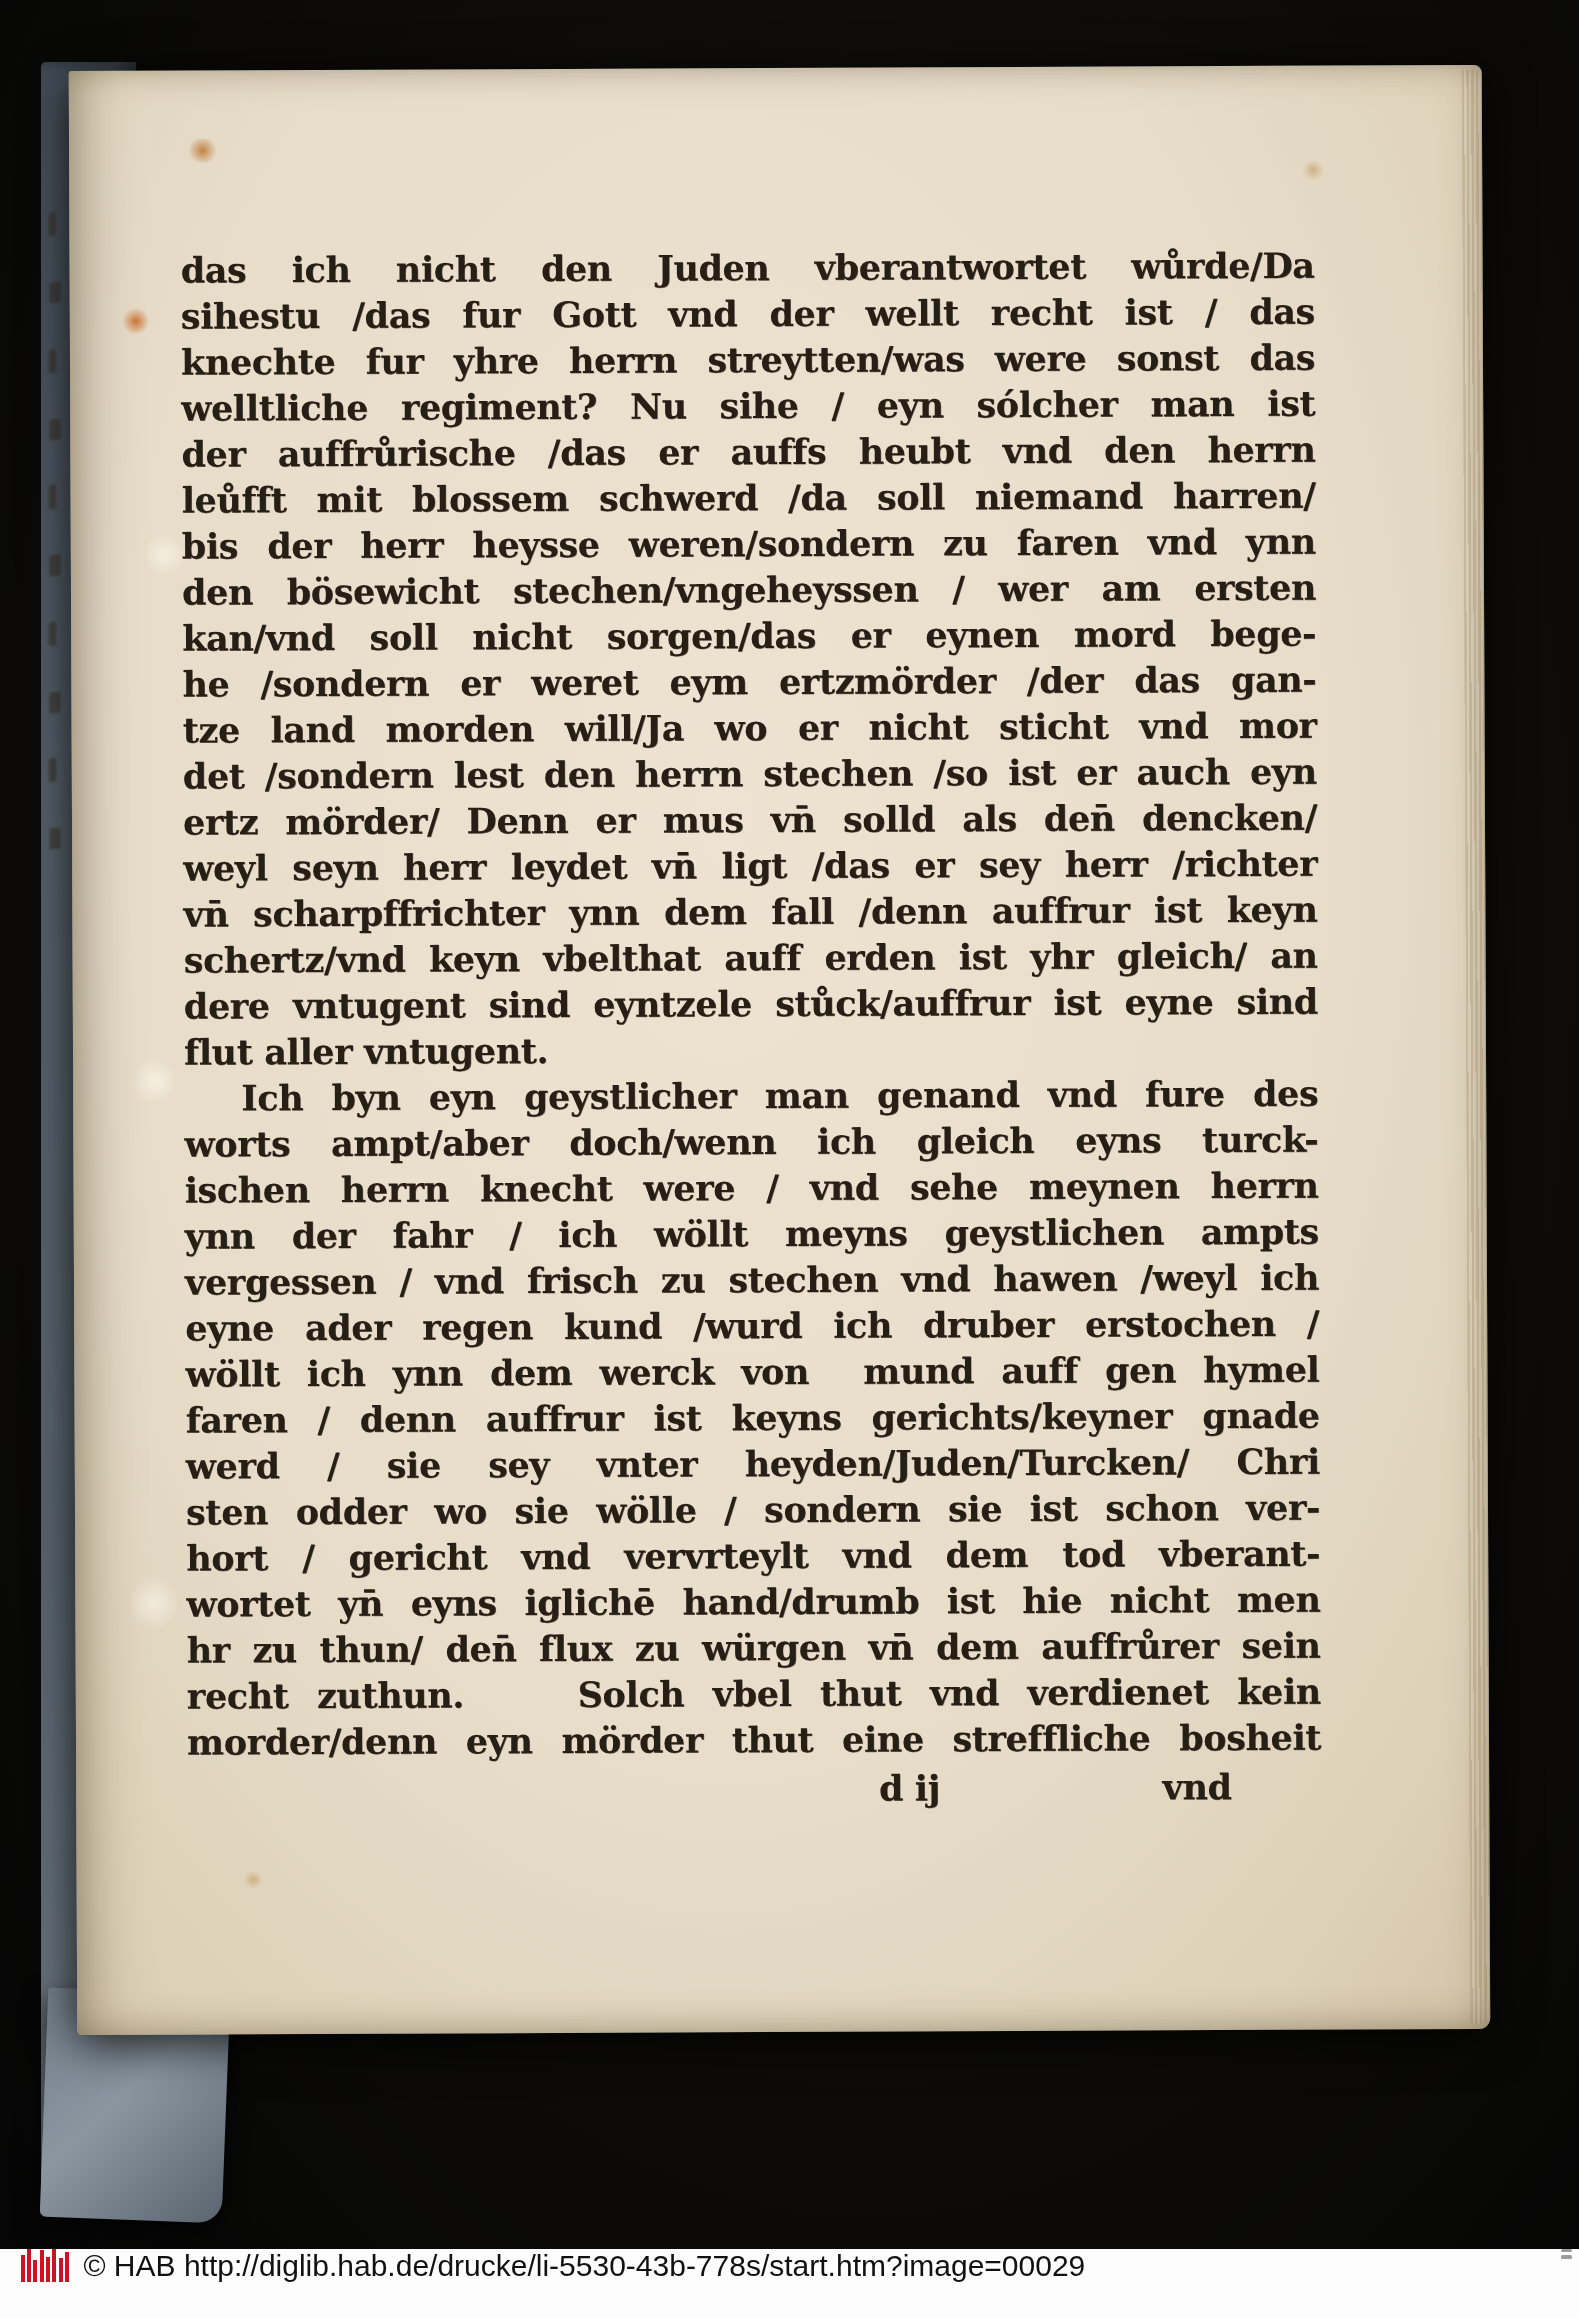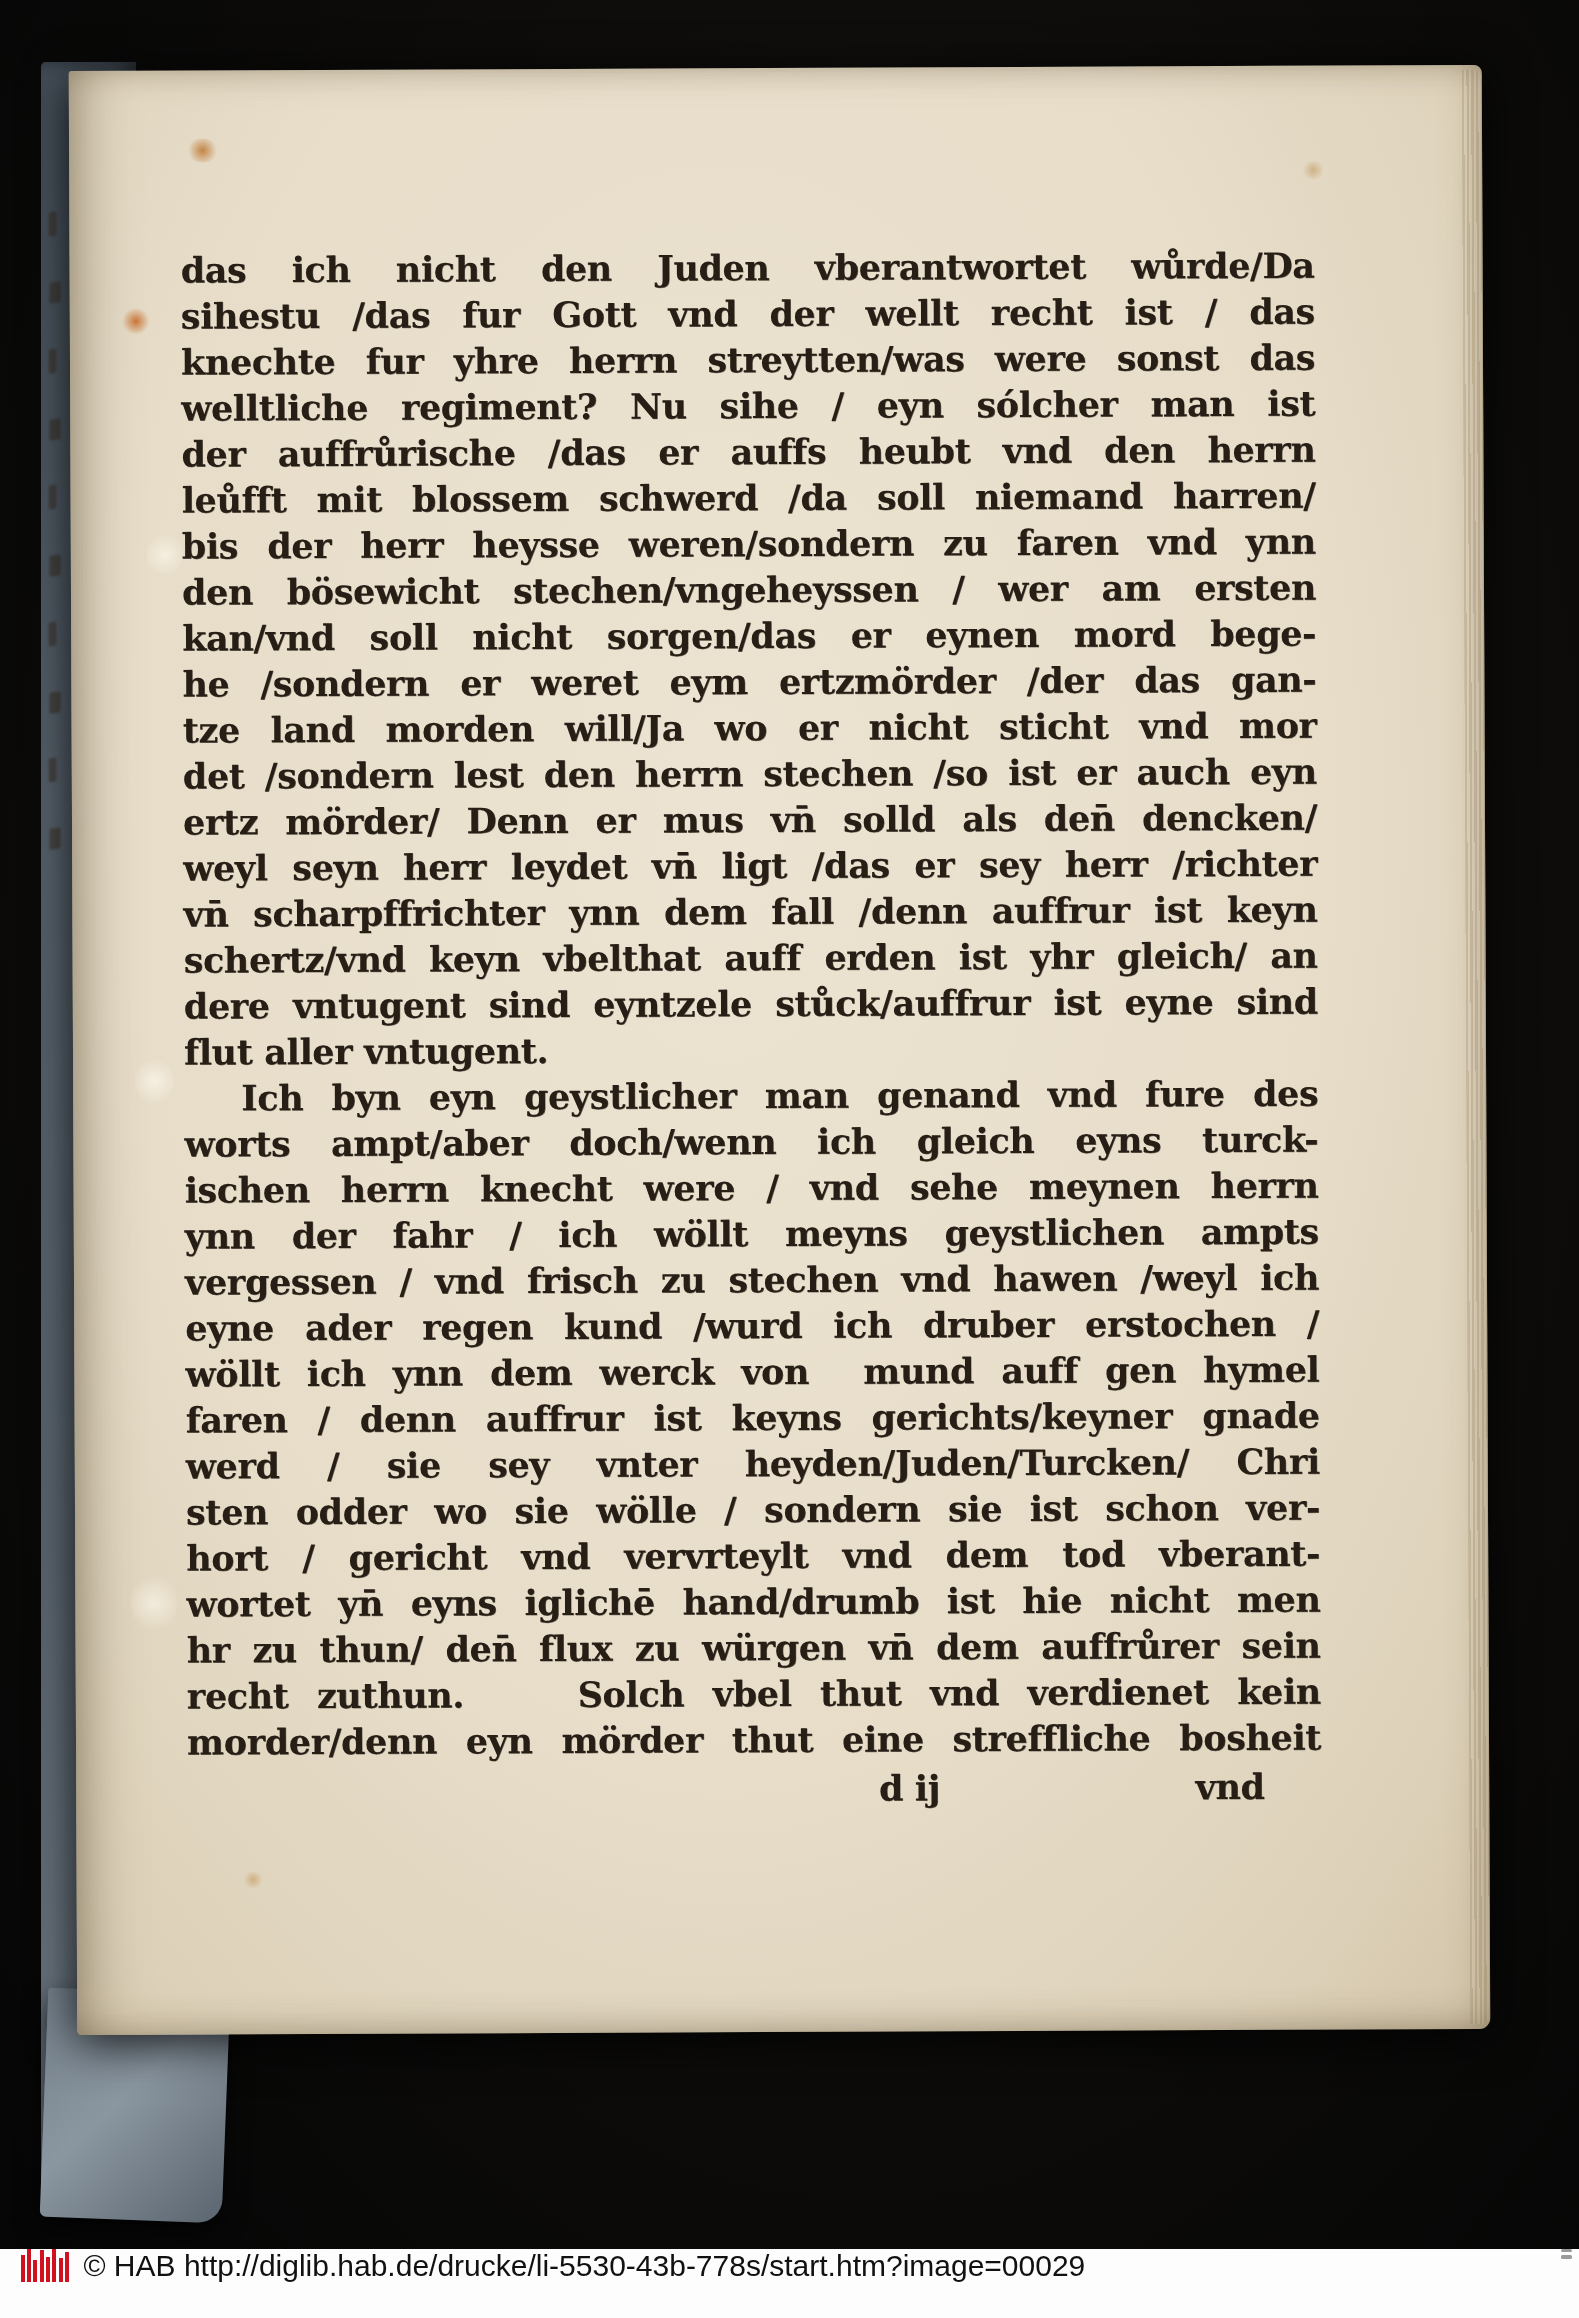--- a/index.html
+++ b/index.html
@@ -138,21 +138,21 @@
     text-align-last: justify;
   }
   .line.indent { text-indent: 57px; }
 
   .signature-line {
     position: relative;
     height: 46px;
     margin-top: 3.2px;
   }
   .signature-line .sig { position: absolute; left: 61%; }
-  .signature-line .catchword { position: absolute; left: 86%; margin-left: 33px; }
+  .signature-line .catchword { position: absolute; left: 86%; }
 
   
   .footer-bar {
     position: absolute;
     left: 0;
     bottom: 0;
     width: 1580px;
     height: 70px;
     background: #fdfdfd;
     display: flex;

